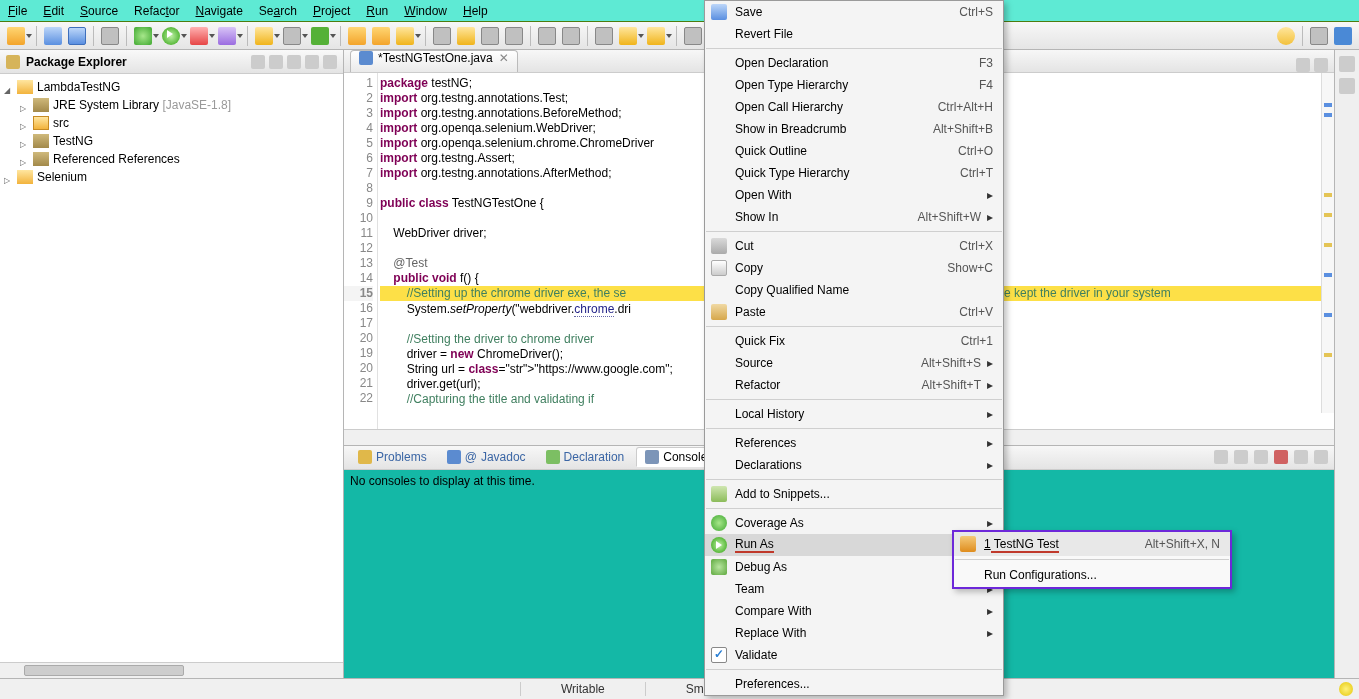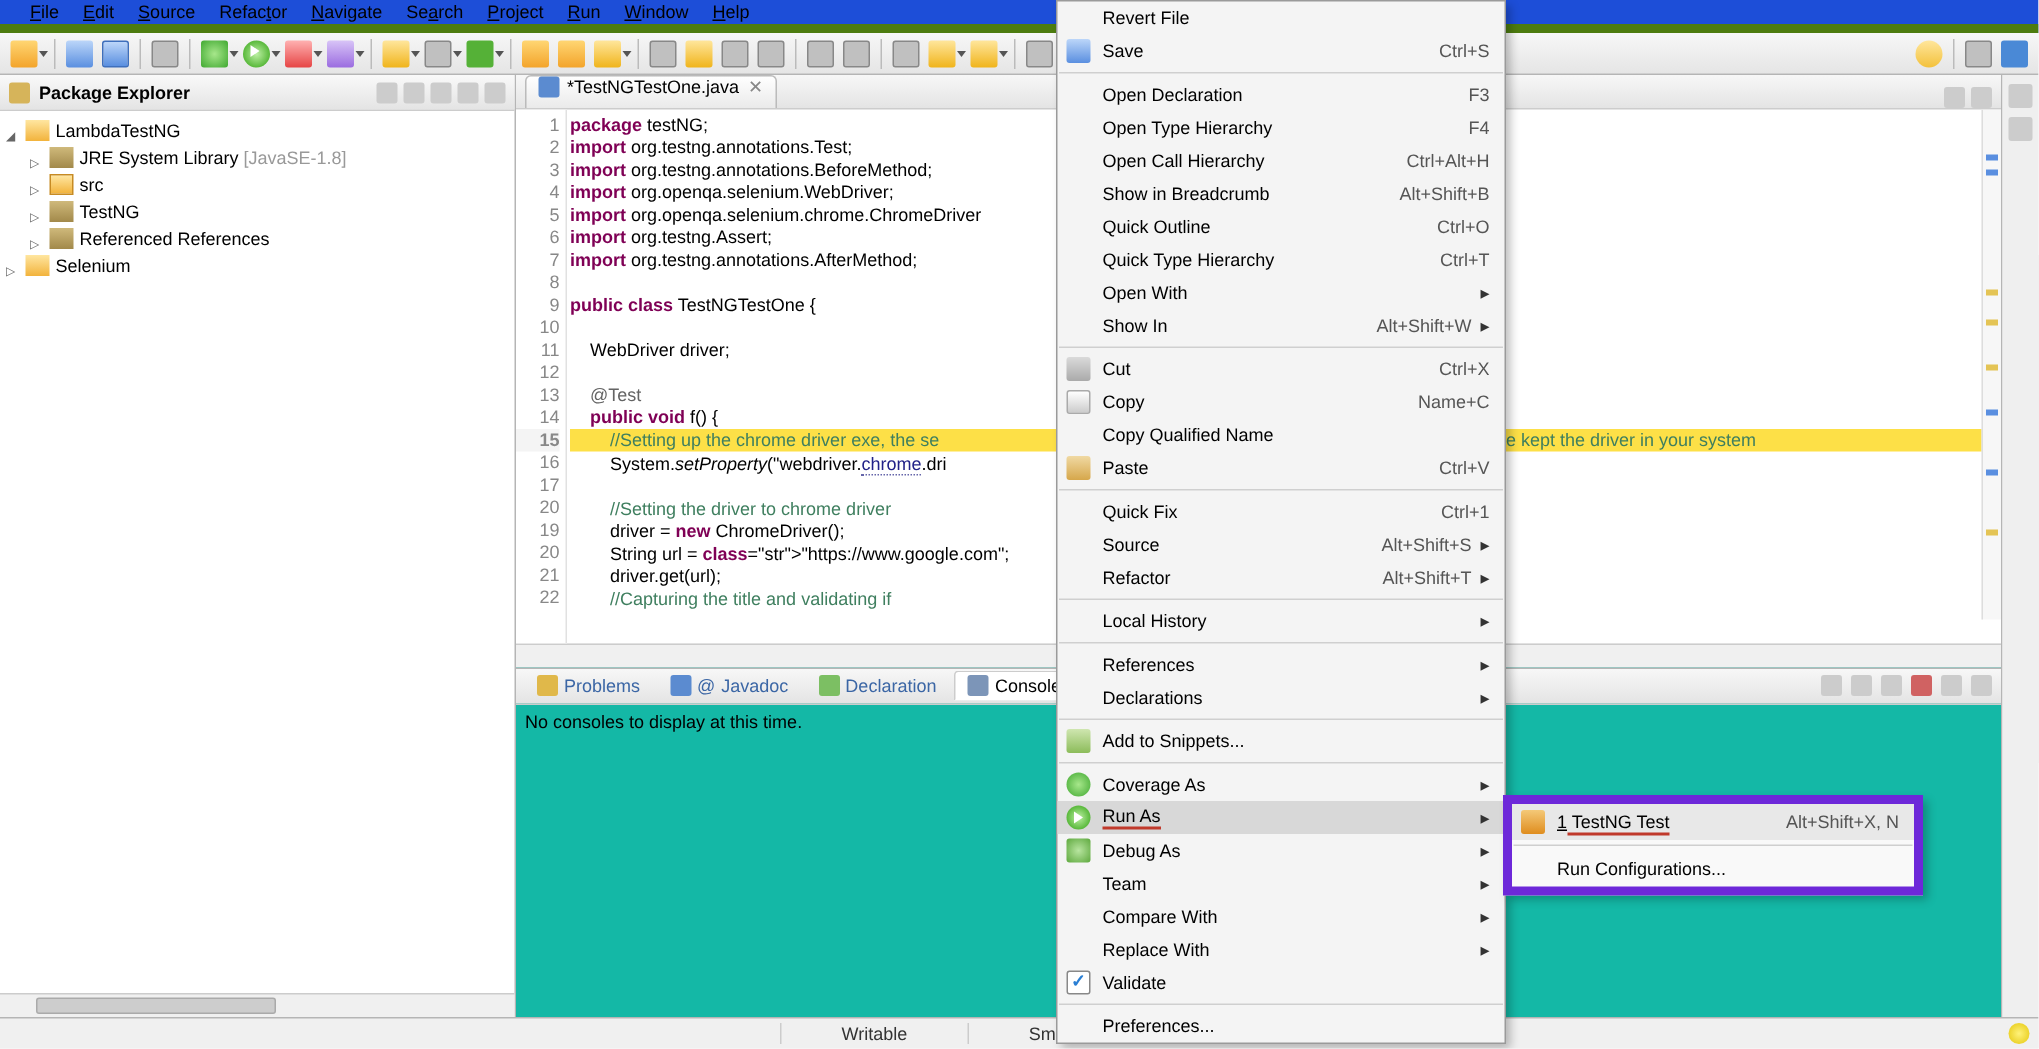--- a/index.html
+++ b/index.html
@@ -1,19 +1,19 @@
 <!DOCTYPE html>
 <html><head>
 <meta charset="utf-8">
 <style>
   * { margin: 0; padding: 0; box-sizing: border-box; font-family: "Segoe UI", Tahoma, sans-serif; font-size: 12px; }
   body { background: #eeeeee; width: 1359px; height: 699px; overflow: hidden; position: relative; }
 
   
-  .menubar { height: 22px; background: #1d4ed8; display: flex; align-items: center; border-bottom: 6px solid #4d7c0f; padding: 0 12px; }
+  .menubar { height: 22px; background: #5eead4; display: flex; align-items: center; border-bottom: 1px solid #4d7c0f; padding: 0 0; }
   .menubar .m { padding: 2px 8px; cursor: default; }
   .menubar .m u { text-decoration: underline; }
 
   
   .toolbar { height: 28px; background: linear-gradient(#f7f7f7,#e5e5e5); border-bottom: 1px solid #b5b5b5; display: flex; align-items: center; padding: 0 4px; position: relative; }
   .toolbar .tb { width: 18px; height: 18px; margin: 0 3px; border-radius: 2px; display:inline-block; }
   .tb.folder{background:linear-gradient(#ffd673,#f3a42b);} .tb.save{background:linear-gradient(#bcd6f9,#5a8fe0);} .tb.saveall{background:linear-gradient(#bcd6f9,#5a8fe0);border:1px solid #3e6fbc;}
   .tb.bug{background:radial-gradient(#a7e78b,#3fa830);} .tb.run{background:radial-gradient(circle,#bdf0a4,#2ea10e);border-radius:50%;position:relative;} .tb.run::after{content:"";position:absolute;left:5px;top:3px;border-left:6px solid #fff;border-top:4px solid transparent;border-bottom:4px solid transparent;}
   .tb.cov{background:linear-gradient(#ffb1b1,#e64545);} .tb.ext{background:linear-gradient(#d8c4f7,#9b6ce0);}
   .tb.wand{background:linear-gradient(#ffe69c,#f0b41b);} .tb.box{background:#c0c0c0;border:1px solid #888;} .tb.search{background:linear-gradient(#ffe69c,#f3c13b);border-radius:50%;}
@@ -99,21 +99,21 @@
   .ctx .ico.cov{background:radial-gradient(#a7e78b,#3fa830);border-radius:50%;}
   .ctx .ico.run{background:radial-gradient(circle,#bdf0a4,#2ea10e);border-radius:50%;}
   .ctx .ico.run::after{content:"";position:absolute;left:5px;top:4px;border-left:6px solid #fff;border-top:4px solid transparent;border-bottom:4px solid transparent;}
   .ctx .ico.dbg{background:radial-gradient(#b8e5a0,#5da83d);}
   .ctx .ico.chk{background:#fff;border:1px solid #888;}
   .ctx .ico.chk::after{content:"✓";position:absolute;left:2px;top:-1px;color:#2a7fd4;font-weight:bold;}
   .ctx .row.selected{background:#d8d8d8;}
   .ctx .row.selected .lbl{border-bottom:2px solid #c0392b;}
 
   
-  .subctx{position:absolute;left:1002px;top:530px;width:280px;background:#f9f9f9;border:6px solid #6d28d9;box-shadow:3px 3px 6px rgba(0,0,0,.25);z-index:11;}
+  .subctx{position:absolute;left:952px;top:530px;width:280px;background:#f9f9f9;border:2px solid #6d28d9;box-shadow:3px 3px 6px rgba(0,0,0,.25);z-index:11;}
   .subctx .row{display:flex;align-items:center;height:24px;padding:0 10px 0 30px;position:relative;}
   .subctx .row.sel{background:#e8e8e8;}
   .subctx .row .sc{margin-left:auto;color:#555;}
   .subctx .hr{height:1px;background:#cfcfcf;margin:3px 1px;}
   .subctx .ico{position:absolute;left:6px;top:4px;width:16px;height:16px;}
   .subctx .ico.ng{background:linear-gradient(#f4c978,#df8d1e);border-radius:2px;}
   .underline-red{border-bottom:2px solid #c0392b;}
 
   
   .code-right{position:absolute;left:1004px;top:286px;font-family:Consolas,monospace;font-size:12px;color:#3f7f5f;white-space:nowrap;}
@@ -334,27 +334,27 @@
 <div class="code-right"><span>e kept the driver in your system</span></div>
 
 <div class="status">
   <div class="cell b1">Writable</div>
   <div class="cell">Smart Ins</div>
   <span class="bulb"></span>
 </div>
 
 <div class="ctx">
   <div class="row">
-      <span class="lbl">Revert File</span>
-    </div>
-  <div class="row">
       <span class="ico save"></span>
       <span class="lbl">Save</span>
       <span class="sc">Ctrl+S</span>
     </div>
+  <div class="row">
+      <span class="lbl">Revert File</span>
+    </div>
   <div class="hr"></div>
   <div class="row">
       <span class="lbl">Open Declaration</span>
       <span class="sc">F3</span>
     </div>
   <div class="row">
       <span class="lbl">Open Type Hierarchy</span>
       <span class="sc">F4</span>
     </div>
   <div class="row">
@@ -384,21 +384,21 @@
     </div>
   <div class="hr"></div>
   <div class="row">
       <span class="ico cut"></span>
       <span class="lbl">Cut</span>
       <span class="sc">Ctrl+X</span>
     </div>
   <div class="row">
       <span class="ico copy"></span>
       <span class="lbl">Copy</span>
-      <span class="sc">Name+C</span>
+      <span class="sc">Show+C</span>
     </div>
   <div class="row">
       <span class="lbl">Copy Qualified Name</span>
     </div>
   <div class="row">
       <span class="ico paste"></span>
       <span class="lbl">Paste</span>
       <span class="sc">Ctrl+V</span>
     </div>
   <div class="hr"></div>

